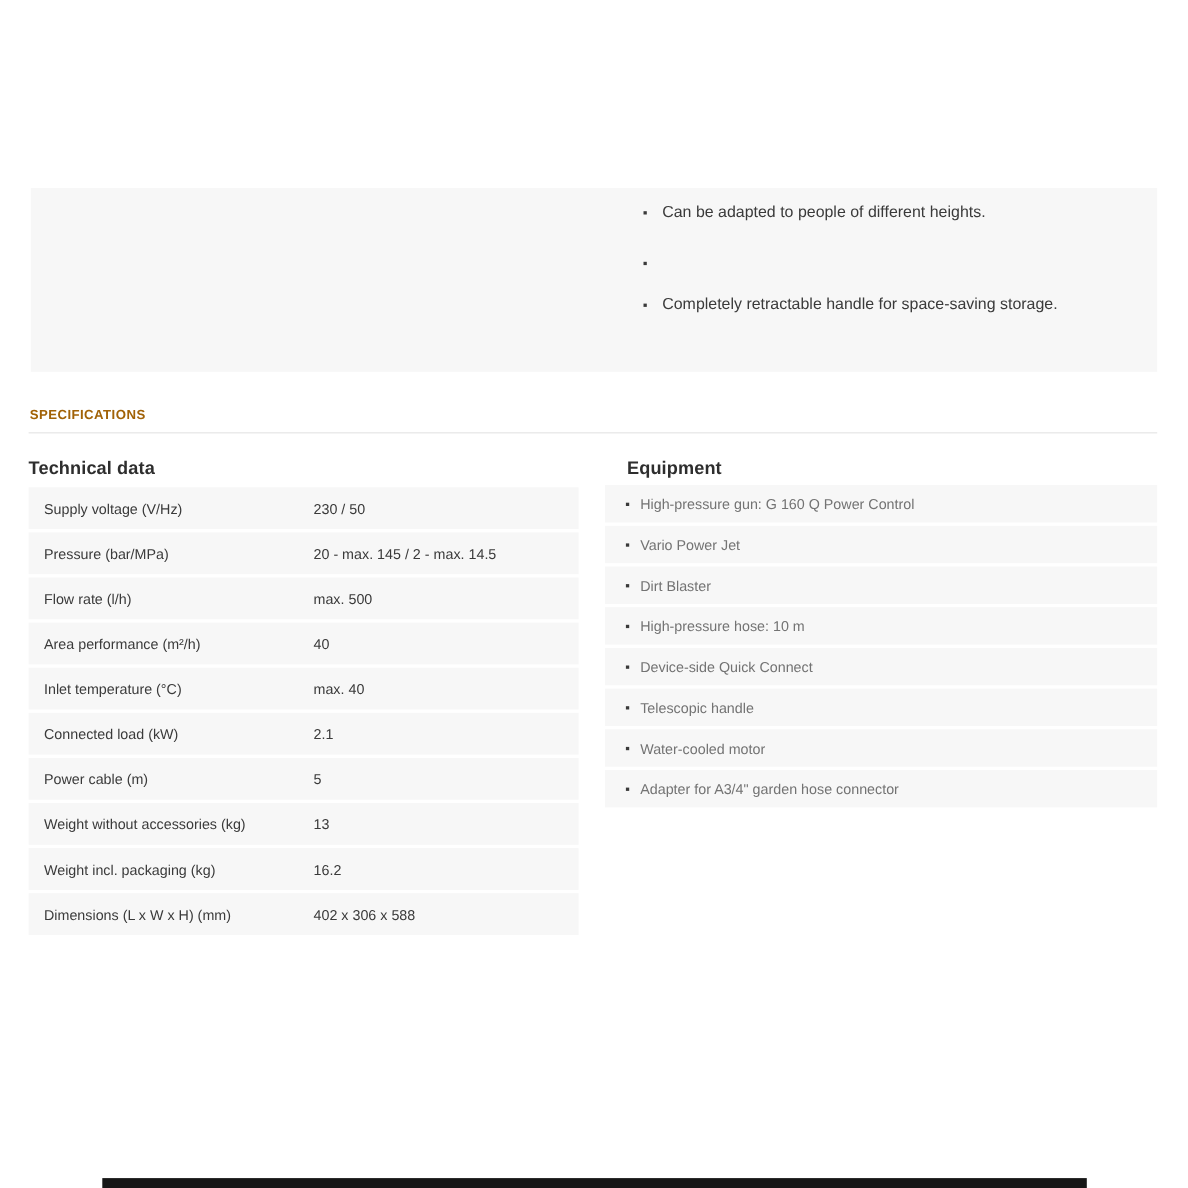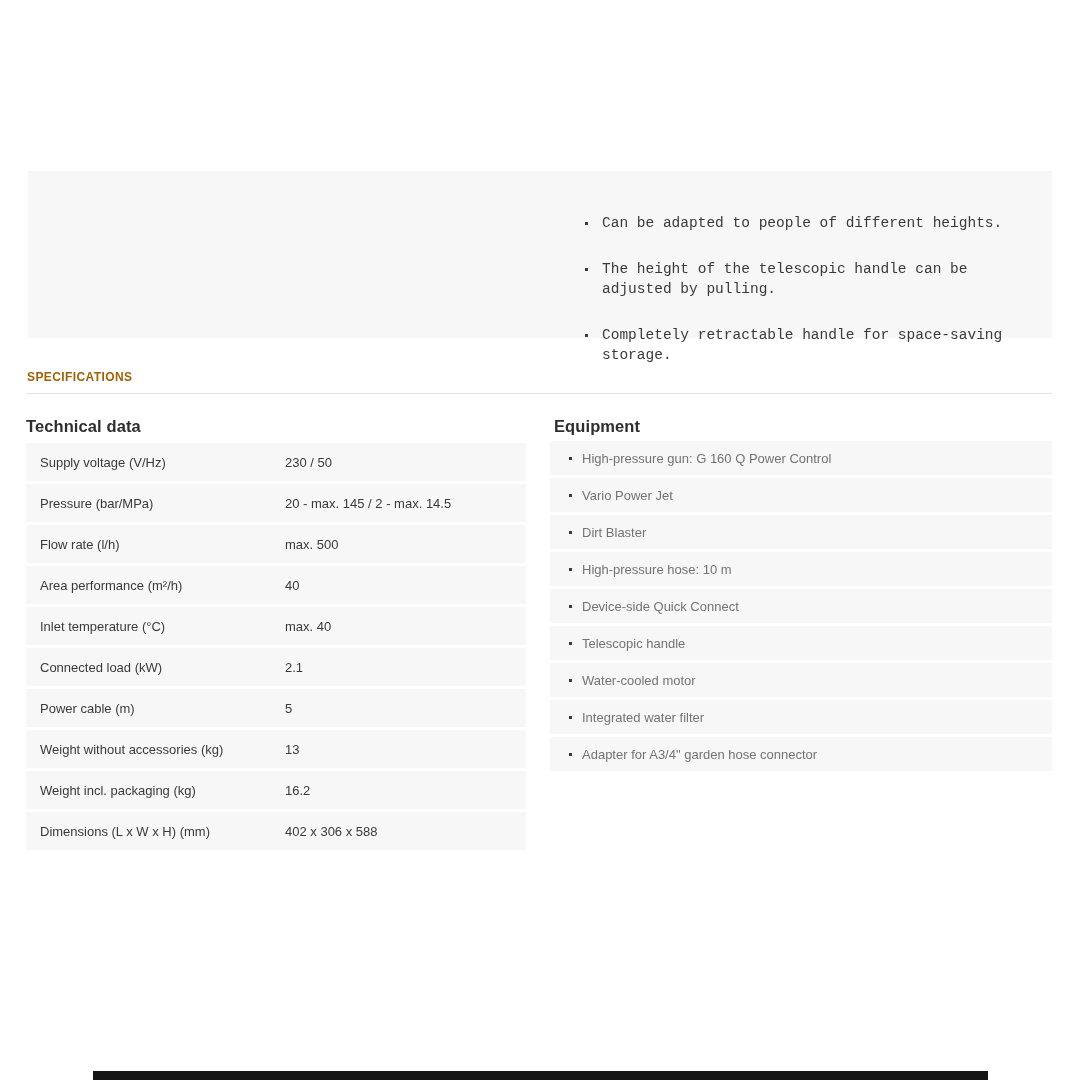--- a/index.html
+++ b/index.html
@@ -28,24 +28,23 @@
     position:absolute;
     left:14px; top:13px;
     font-size:15px;
     line-height:18px;
     color:#3a3a3a;
     font-weight:500;
     letter-spacing:0.1px;
   }
   .feature-bullets {
     position:absolute;
-    left:557px; top:42px;
+    left:557px; top:12px;
     width:450px;
     list-style:none;
-    font-family:Liberation Mono, monospace;
   }
   .feature-bullets .b-item {
     display:flex;
     align-items:flex-start;
     margin-bottom:26px;
     font-size:14.5px;
     line-height:20px;
     color:#3a3a3a;
   }
   .dot {
@@ -74,21 +73,21 @@
 
   .col-heading {
     position:absolute;
     top:417px;
     font-size:16.5px;
     font-weight:600;
     color:#2e2e2e;
     letter-spacing:0.1px;
   }
   .tech-heading { left:26px; }
-  .equip-heading { left:554px; }
+  .equip-heading { left:570px; }
 
   
   .tech-table {
     position:absolute;
     left:26px; top:443px;
     width:500px;
   }
   .tech-row {
     display:flex;
     align-items:center;
@@ -141,21 +140,20 @@
   <section class="feature-box">
     <ul class="feature-bullets">
 
         <li class="b-item">
           <span class="dot"></span>
           <span>Can be adapted to people of different heights.</span>
         </li>
 
         <li class="b-item">
           <span class="dot"></span>
-          <span>The height of the telescopic handle can be adjusted by pulling.</span>
         </li>
 
         <li class="b-item">
           <span class="dot"></span>
           <span>Completely retractable handle for space-saving storage.</span>
         </li>
       </ul>
   </section>
 
   <h3 class="spec-heading">SPECIFICATIONS</h3>
@@ -246,24 +244,20 @@
       <li class="equip-item">
         <span class="dot"></span>
         <span>Telescopic handle</span>
       </li>
 
       <li class="equip-item">
         <span class="dot"></span>
         <span>Water-cooled motor</span>
       </li>
 
-      <li class="equip-item">
-        <span class="dot"></span>
-        <span>Integrated water filter</span>
-      </li>
 
       <li class="equip-item">
         <span class="dot"></span>
         <span>Adapter for A3/4" garden hose connector</span>
       </li>
     </ul>
 
   <div class="footer-bar"></div>
 
 </div>

